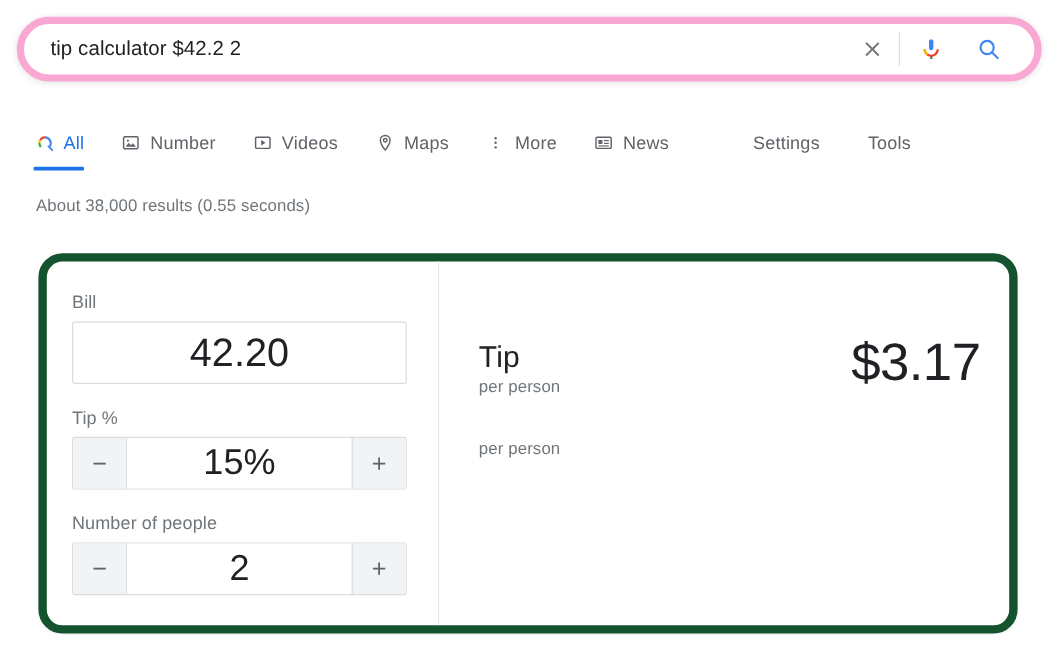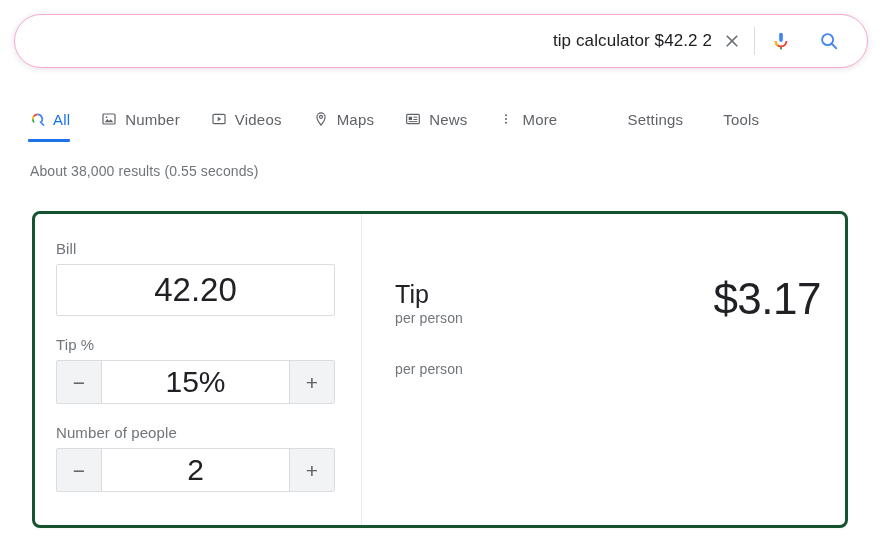--- a/index.html
+++ b/index.html
@@ -19,28 +19,27 @@
   .search-wrap {
     position: absolute;
     left: 14px;
     top: 14px;
     width: 854px;
     height: 54px;
   }
   .search-box {
     width: 100%;
     height: 54px;
-    border: 1px solid #f9a8d4;
+    border: 6px solid #f9a8d4;
     border-radius: 27px;
     background: #fff;
     box-shadow: 0 1px 6px rgba(32,33,36,0.13);
     display: flex;
     align-items: center;
     padding: 0 18px 0 22px;
-    text-align: right;
   }
   .search-text {
     flex: 1;
     font-size: 17px;
     color: #202124;
     line-height: 24px;
     white-space: nowrap;
     overflow: hidden;
     letter-spacing: 0.1px;
   }
@@ -137,22 +136,22 @@
     letter-spacing: 0.1px;
   }
 
   
   .card {
     position: absolute;
     left: 32px;
     top: 211px;
     width: 816px;
     height: 317px;
-    border: 3px solid #14532d;
-    border-radius: 8px;
+    border: 7px solid #14532d;
+    border-radius: 20px;
     background: #fff;
     box-shadow: 0 1px 2px rgba(60,64,67,0.06);
     display: flex;
   }
   .card-left {
     width: 327px;
     border-right: 1px solid #ebebeb;
     padding: 26px 28px 0 21px;
   }
   .card-right {
@@ -329,42 +328,42 @@
         <svg width="16" height="16" viewBox="0 0 24 24">
           <path d="M12 2.8c-3.4 0-6.1 2.7-6.1 6.1 0 4.6 6.1 12.3 6.1 12.3s6.1-7.7 6.1-12.3c0-3.4-2.7-6.1-6.1-6.1z" fill="none" stroke="#5f6368" stroke-width="1.8"></path>
           <circle cx="12" cy="8.9" r="2.2" fill="none" stroke="#5f6368" stroke-width="1.8"></circle>
         </svg>
       </span>
       <span>Maps</span>
     </div>
 
     <div class="tab">
       <span class="tab-ico">
+        <svg width="14" height="16" viewBox="0 0 24 24">
+          <circle cx="12" cy="5.5" r="1.7" fill="#5f6368"></circle>
+          <circle cx="12" cy="12" r="1.7" fill="#5f6368"></circle>
+          <circle cx="12" cy="18.5" r="1.7" fill="#5f6368"></circle>
+        </svg>
+      </span>
+      <span>More</span>
+    </div>
+
+    <div class="tab">
+      <span class="tab-ico">
         <svg width="16" height="16" viewBox="0 0 24 24">
           <rect x="2.5" y="5" width="19" height="14" rx="1.5" fill="none" stroke="#5f6368" stroke-width="1.8"></rect>
           <rect x="5.5" y="8.5" width="5" height="5" fill="#5f6368"></rect>
           <rect x="12.5" y="8.5" width="6" height="1.5" fill="#5f6368"></rect>
           <rect x="12.5" y="12" width="6" height="1.5" fill="#5f6368"></rect>
           <rect x="5.5" y="15.2" width="13" height="1.4" fill="#5f6368"></rect>
         </svg>
       </span>
       <span>News</span>
     </div>
 
-    <div class="tab">
-      <span class="tab-ico">
-        <svg width="14" height="16" viewBox="0 0 24 24">
-          <circle cx="12" cy="5.5" r="1.7" fill="#5f6368"></circle>
-          <circle cx="12" cy="12" r="1.7" fill="#5f6368"></circle>
-          <circle cx="12" cy="18.5" r="1.7" fill="#5f6368"></circle>
-        </svg>
-      </span>
-      <span>More</span>
-    </div>
-
   </div>
 
   <div class="nav-right">
     <span class="nav-link">Settings</span>
     <span class="nav-link">Tools</span>
   </div>
 </div>
 
 <div class="result-stats">About 38,000 results (0.55 seconds)</div>
 

